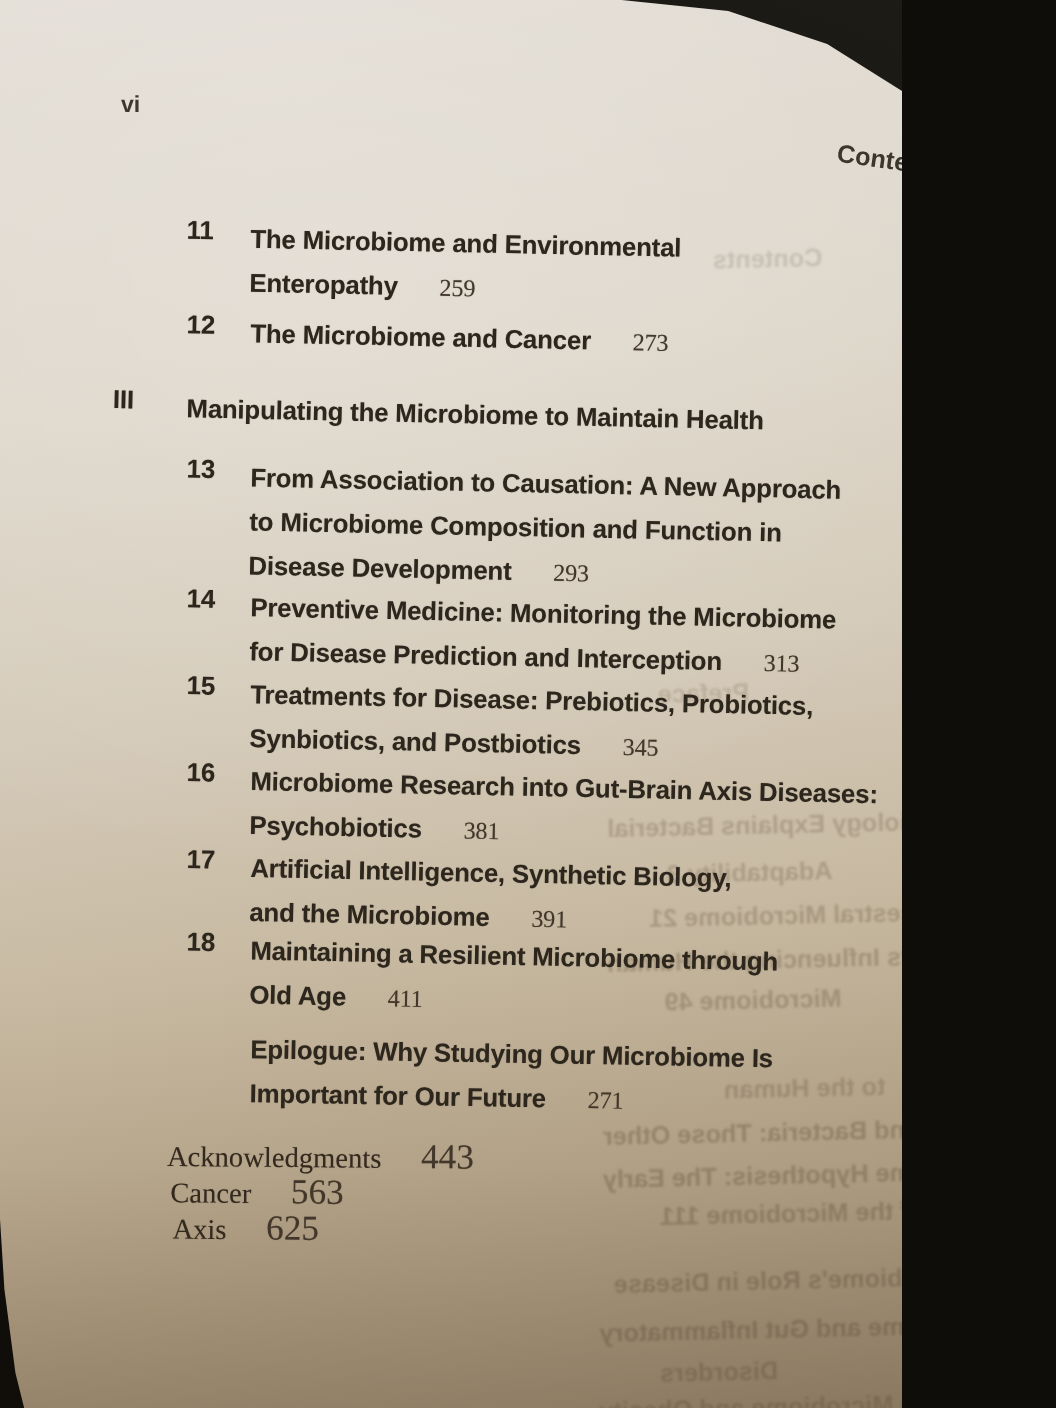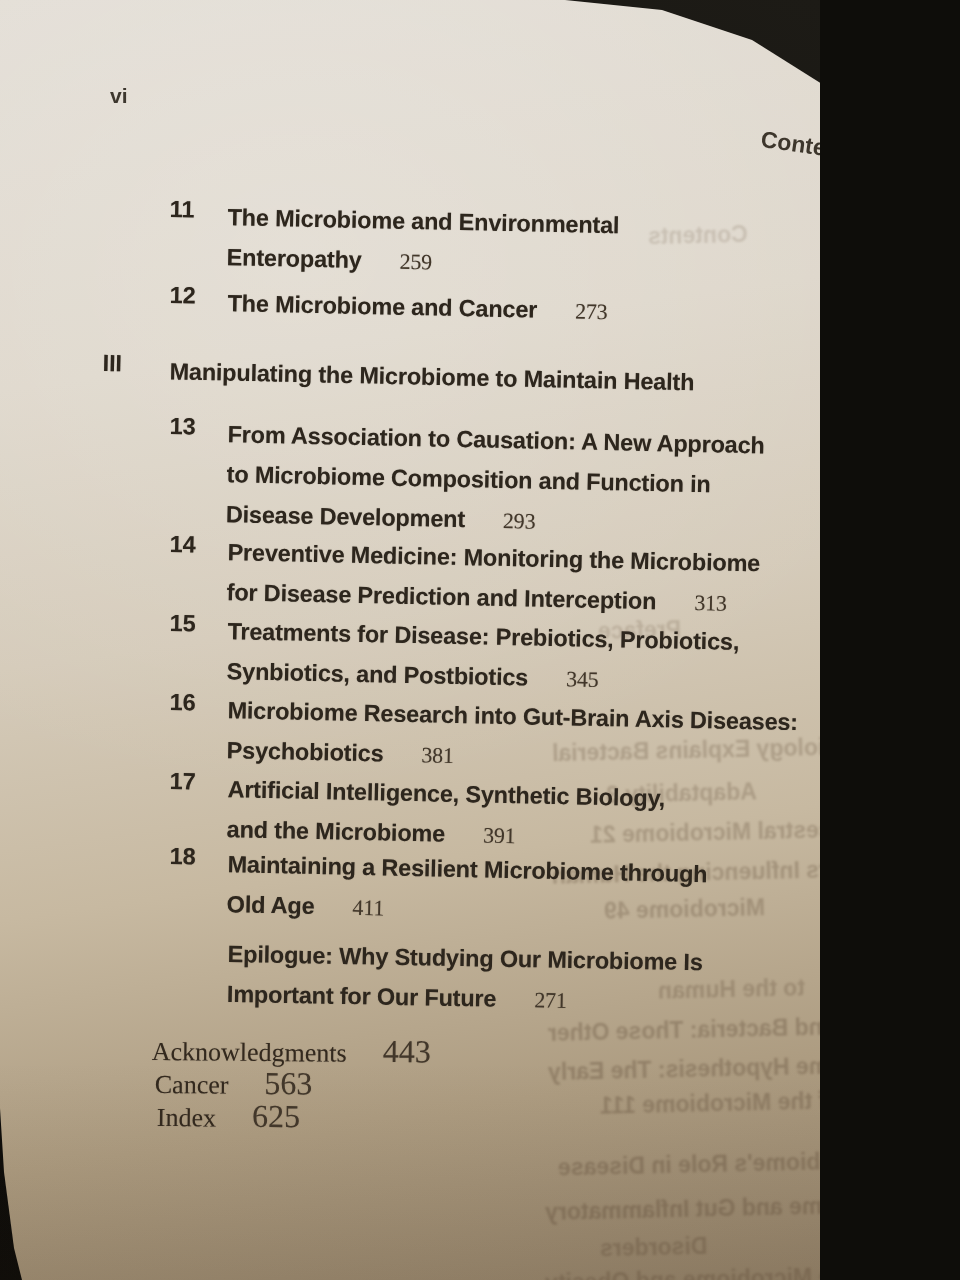--- a/index.html
+++ b/index.html
@@ -148,17 +148,17 @@
       </span>
     </div>
 
     <div class="back" style="top:1031px;left:152px">
       <span>Acknowledgments</span><span class="pg">443</span>
     </div>
     <div class="back" style="top:1064px;left:155px">
       <span>Cancer</span><span class="pg">563</span>
     </div>
     <div class="back" style="top:1097px;left:157px">
-      <span>Index</span><span class="pg">625</span>
+      <span>Axis</span><span class="pg">625</span>
     </div>
 
   </div>
 </div>
 
 </body></html>

